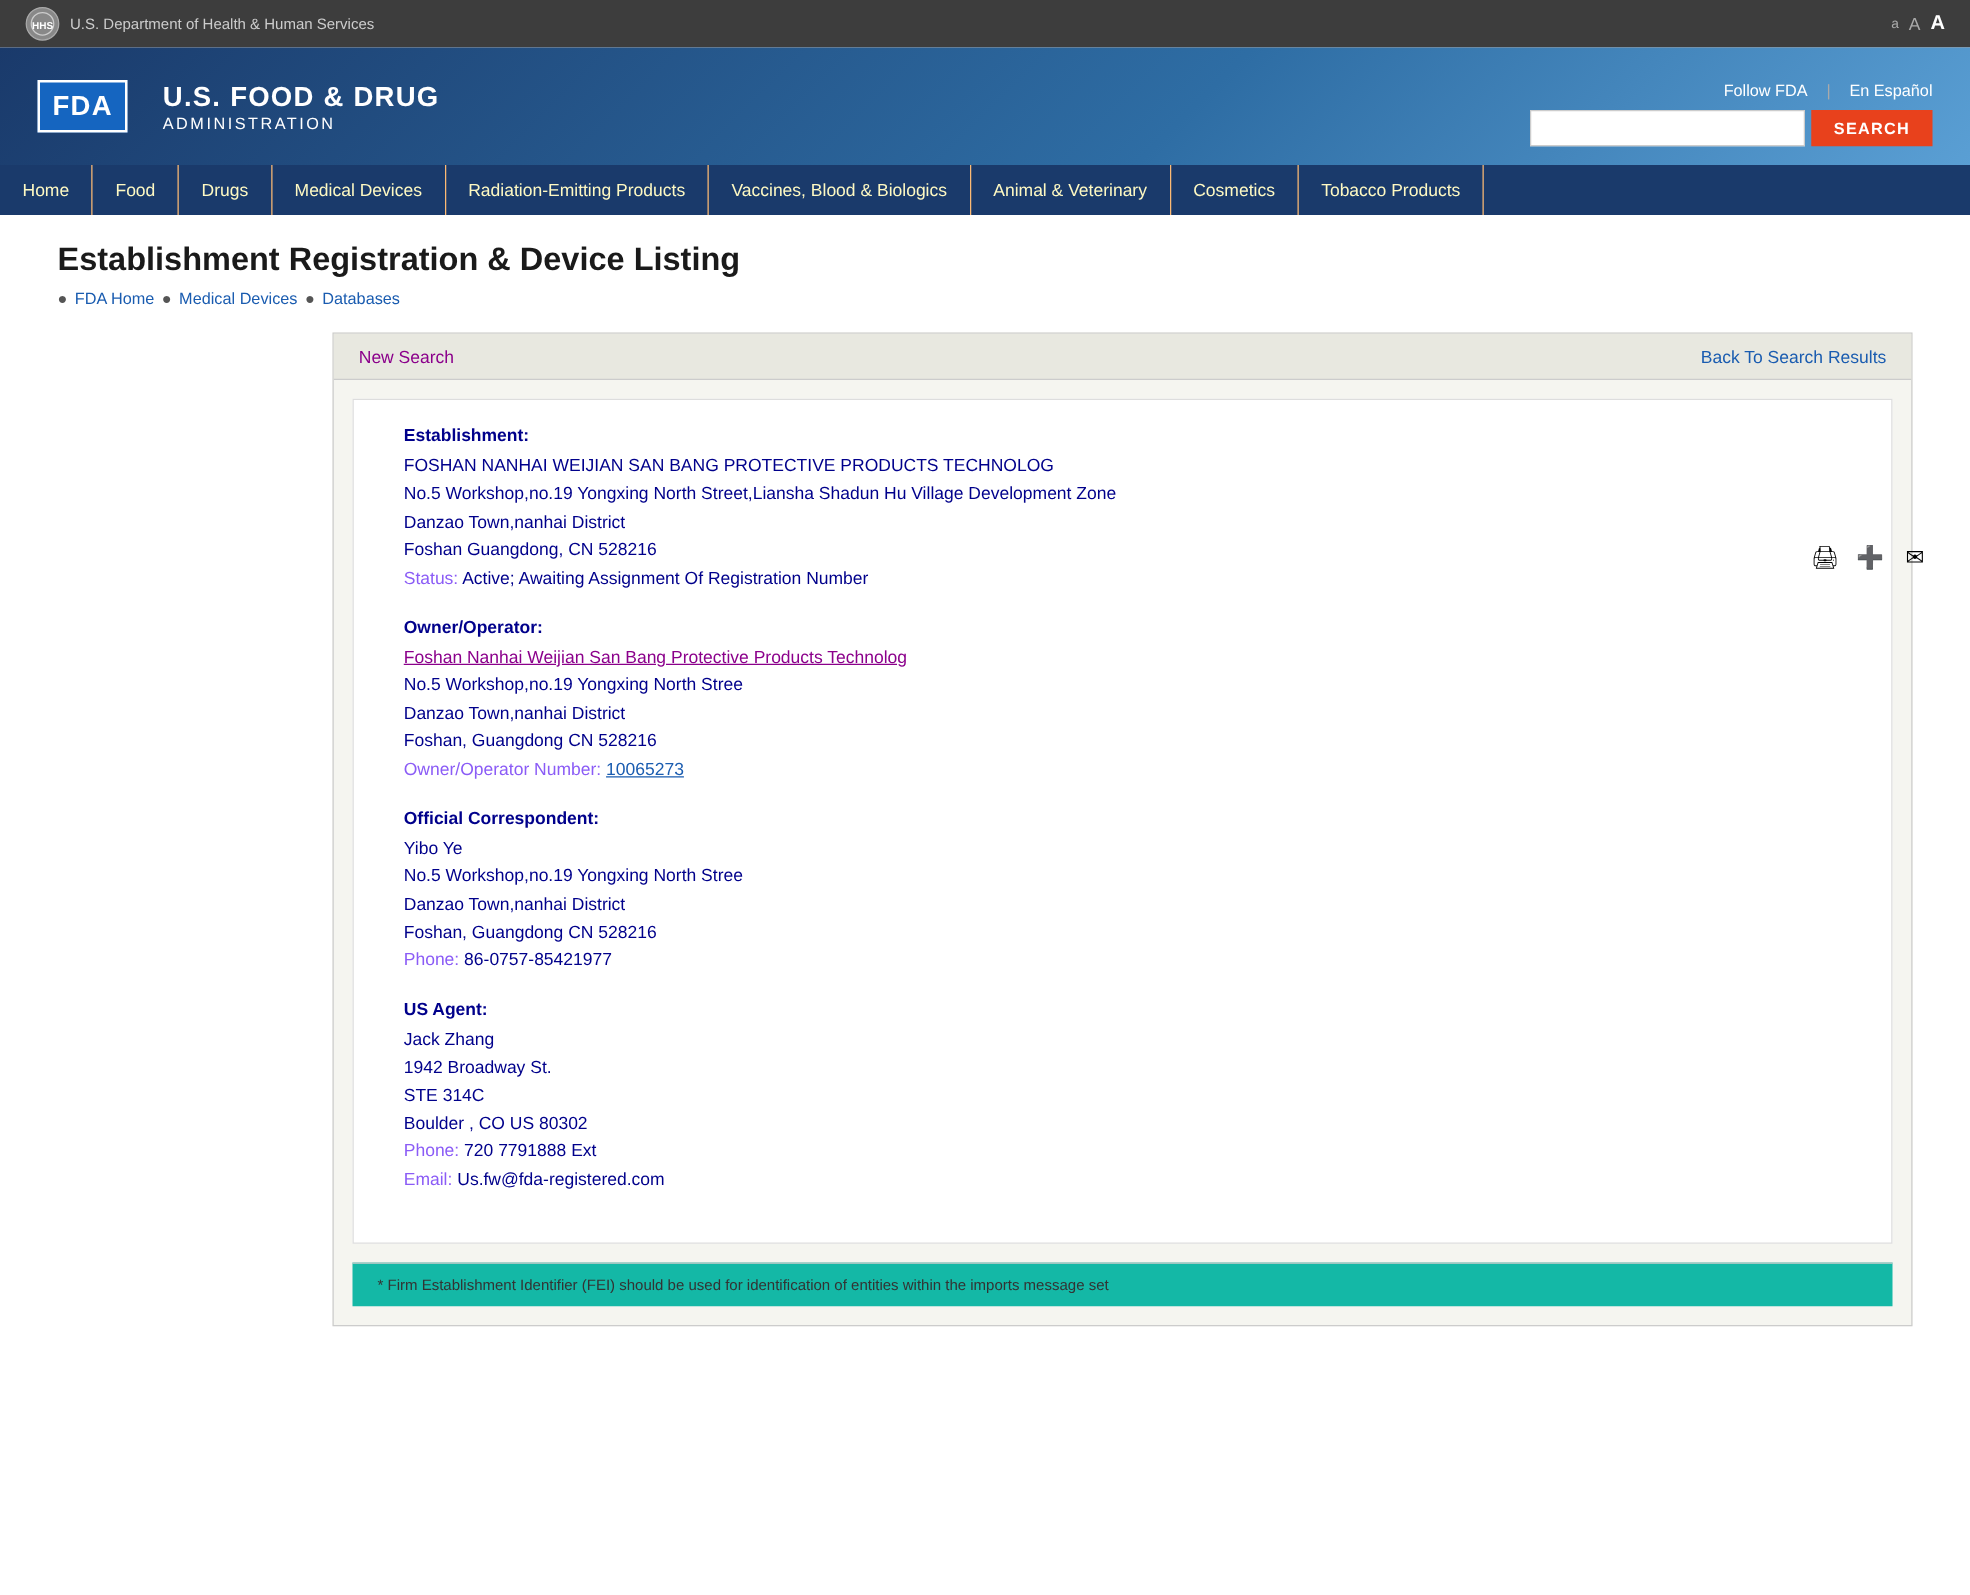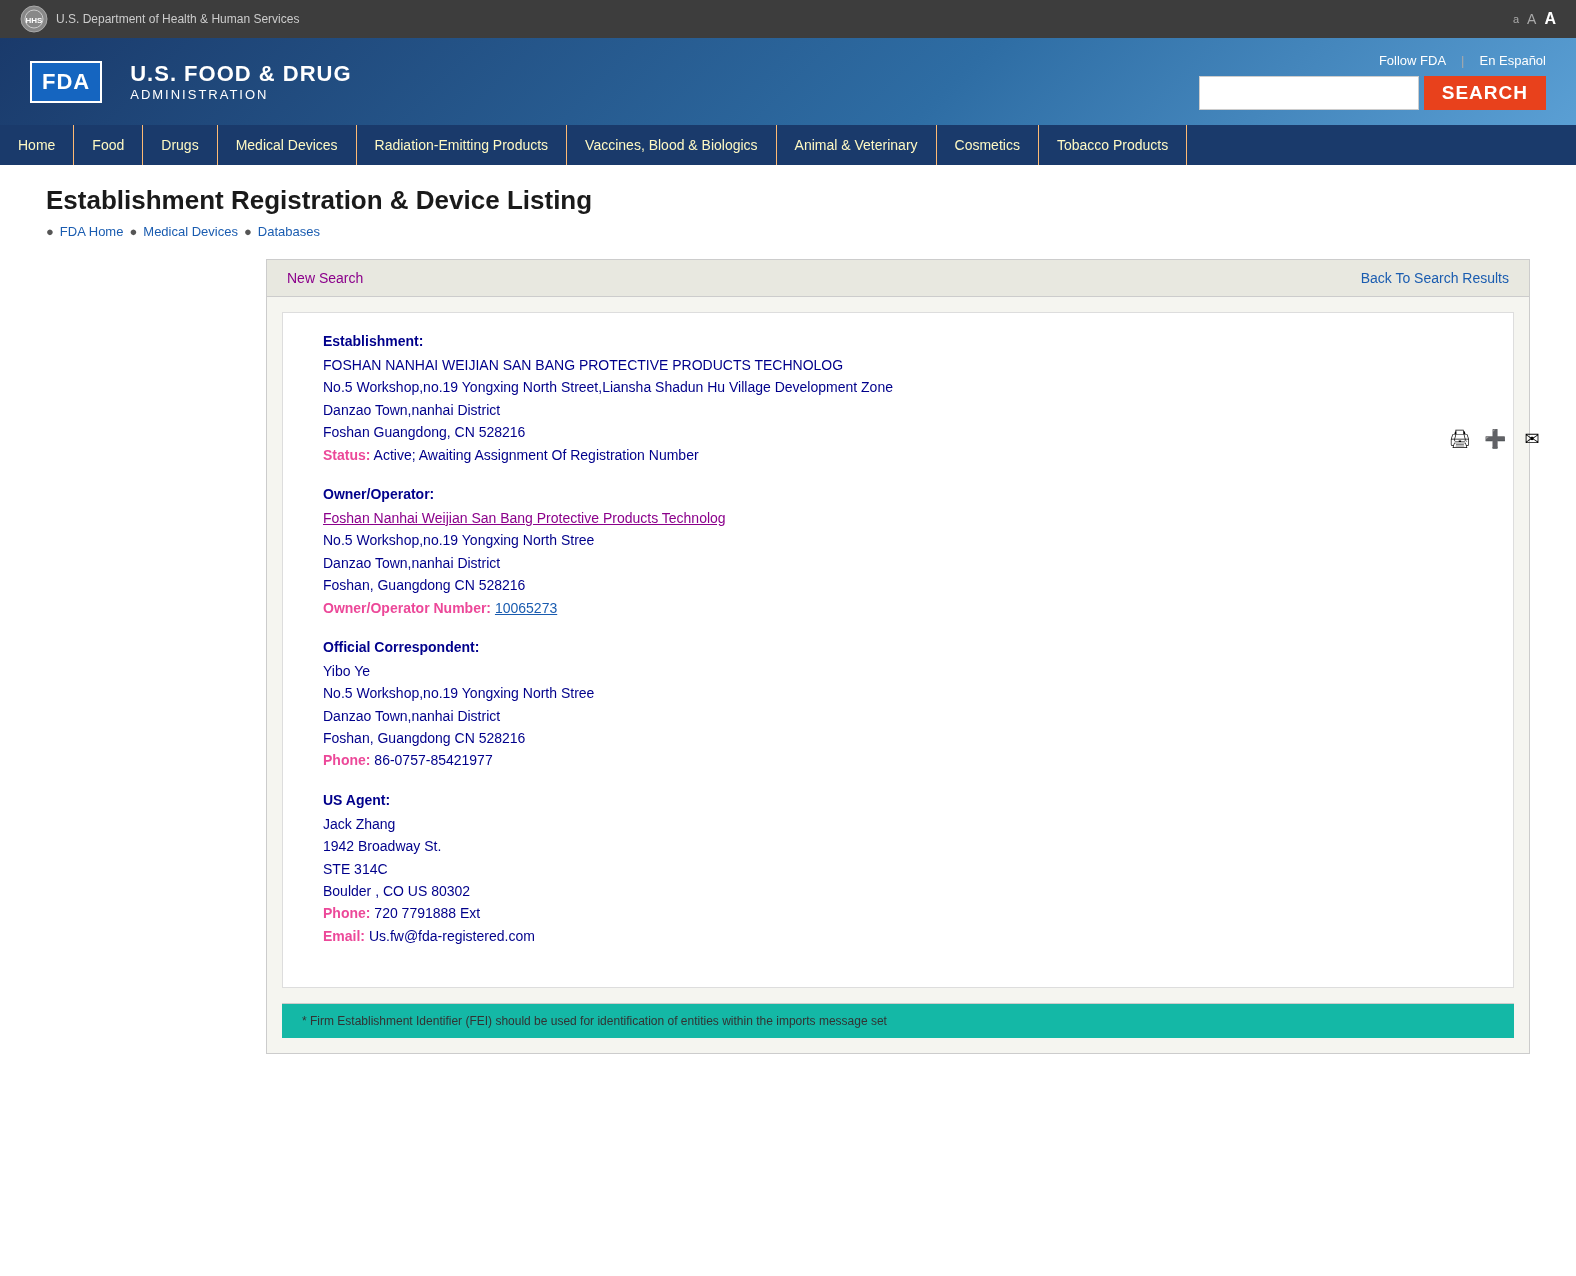--- a/index.html
+++ b/index.html
@@ -80,40 +80,40 @@
       flex-direction: column;
       align-items: flex-end;
       gap: 8px;
     }
     .header-links {
       display: flex;
       gap: 15px;
       color: white;
       font-size: 13px;
     }
-    .header-links span { cursor: pointer; }
+    .header-links span { cursor: pointer; margin-top: 12px; }
     .header-links .divider { color: #aaa; }
     .search-row {
       display: flex;
       gap: 5px;
     }
     .search-input {
       width: 220px;
       padding: 6px 10px;
       border: 1px solid #ccc;
       font-size: 13px;
       background: white;
     }
     .search-btn {
       background: #e8411c;
       color: white;
       border: none;
       padding: 6px 18px;
       font-weight: bold;
-      font-size: 19px;
+      font-size: 13px;
       cursor: pointer;
       text-transform: uppercase;
       letter-spacing: 1px;
     }
 
     
     .nav-bar {
       background: #1a3a6b;
       display: flex;
       align-items: stretch;
@@ -212,21 +212,21 @@
     .record-line {
       color: #00008b;
       line-height: 1.6;
       font-size: 14px;
     }
     .record-line.link {
       color: #8b008b;
       cursor: pointer;
       text-decoration: underline;
     }
-    .label { font-weight: bold; color: #ec4899; }
+    .label { font-weight: normal; color: #8b5cf6; }
 
     .footnote {
       padding: 10px 20px;
       font-size: 12px;
       color: #333;
       border-top: 1px solid #ccc;
       margin: 0 15px 15px 15px;
       background: #14b8a6;
     }
 

